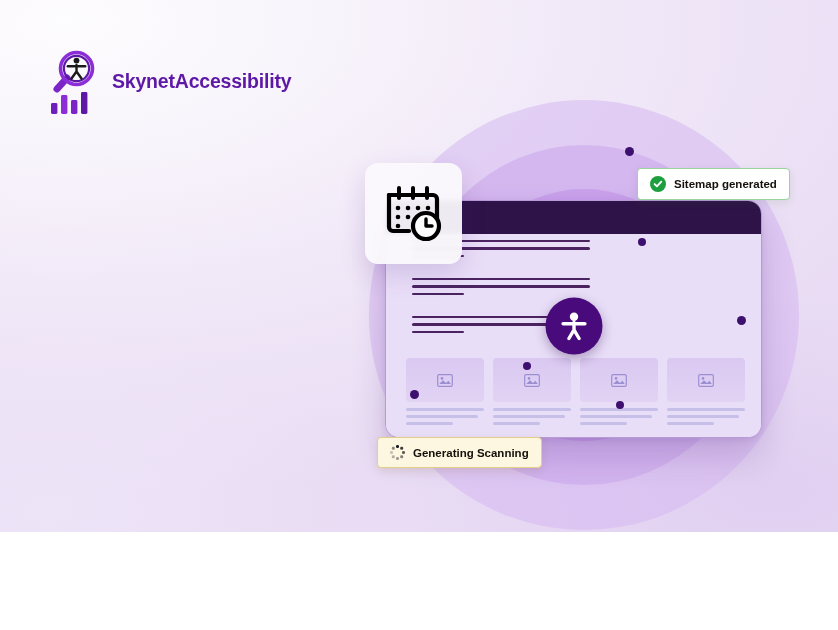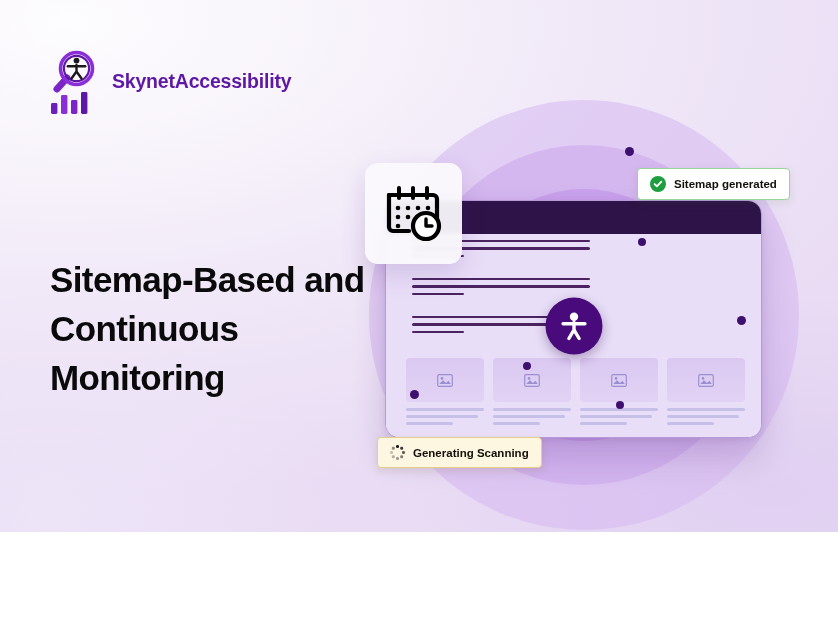--- a/index.html
+++ b/index.html
@@ -154,21 +154,20 @@
         <rect x="11" y="48" width="6.4" height="19" rx="1.4" fill="#8b2ed8"></rect>
         <rect x="21" y="53" width="6.4" height="14" rx="1.4" fill="#7b24c7"></rect>
         <rect x="31" y="45" width="6.4" height="22" rx="1.4" fill="#5d18a6"></rect>
       </svg>
     </div>
     <div class="logo-text">
       <div class="logo-line">SkynetAccessibility</div>
     </div>
   </div>
 
-  <h1 class="headline">Sitemap-Based and Continuous Monitoring</h1>
 
   <div class="illus">
     <div class="rings">
       <div class="ring r1"></div>
       <div class="ring r2"></div>
       <div class="ring r3"></div>
       <div class="ring r4"></div>
     </div>
 
     <div class="browser">

